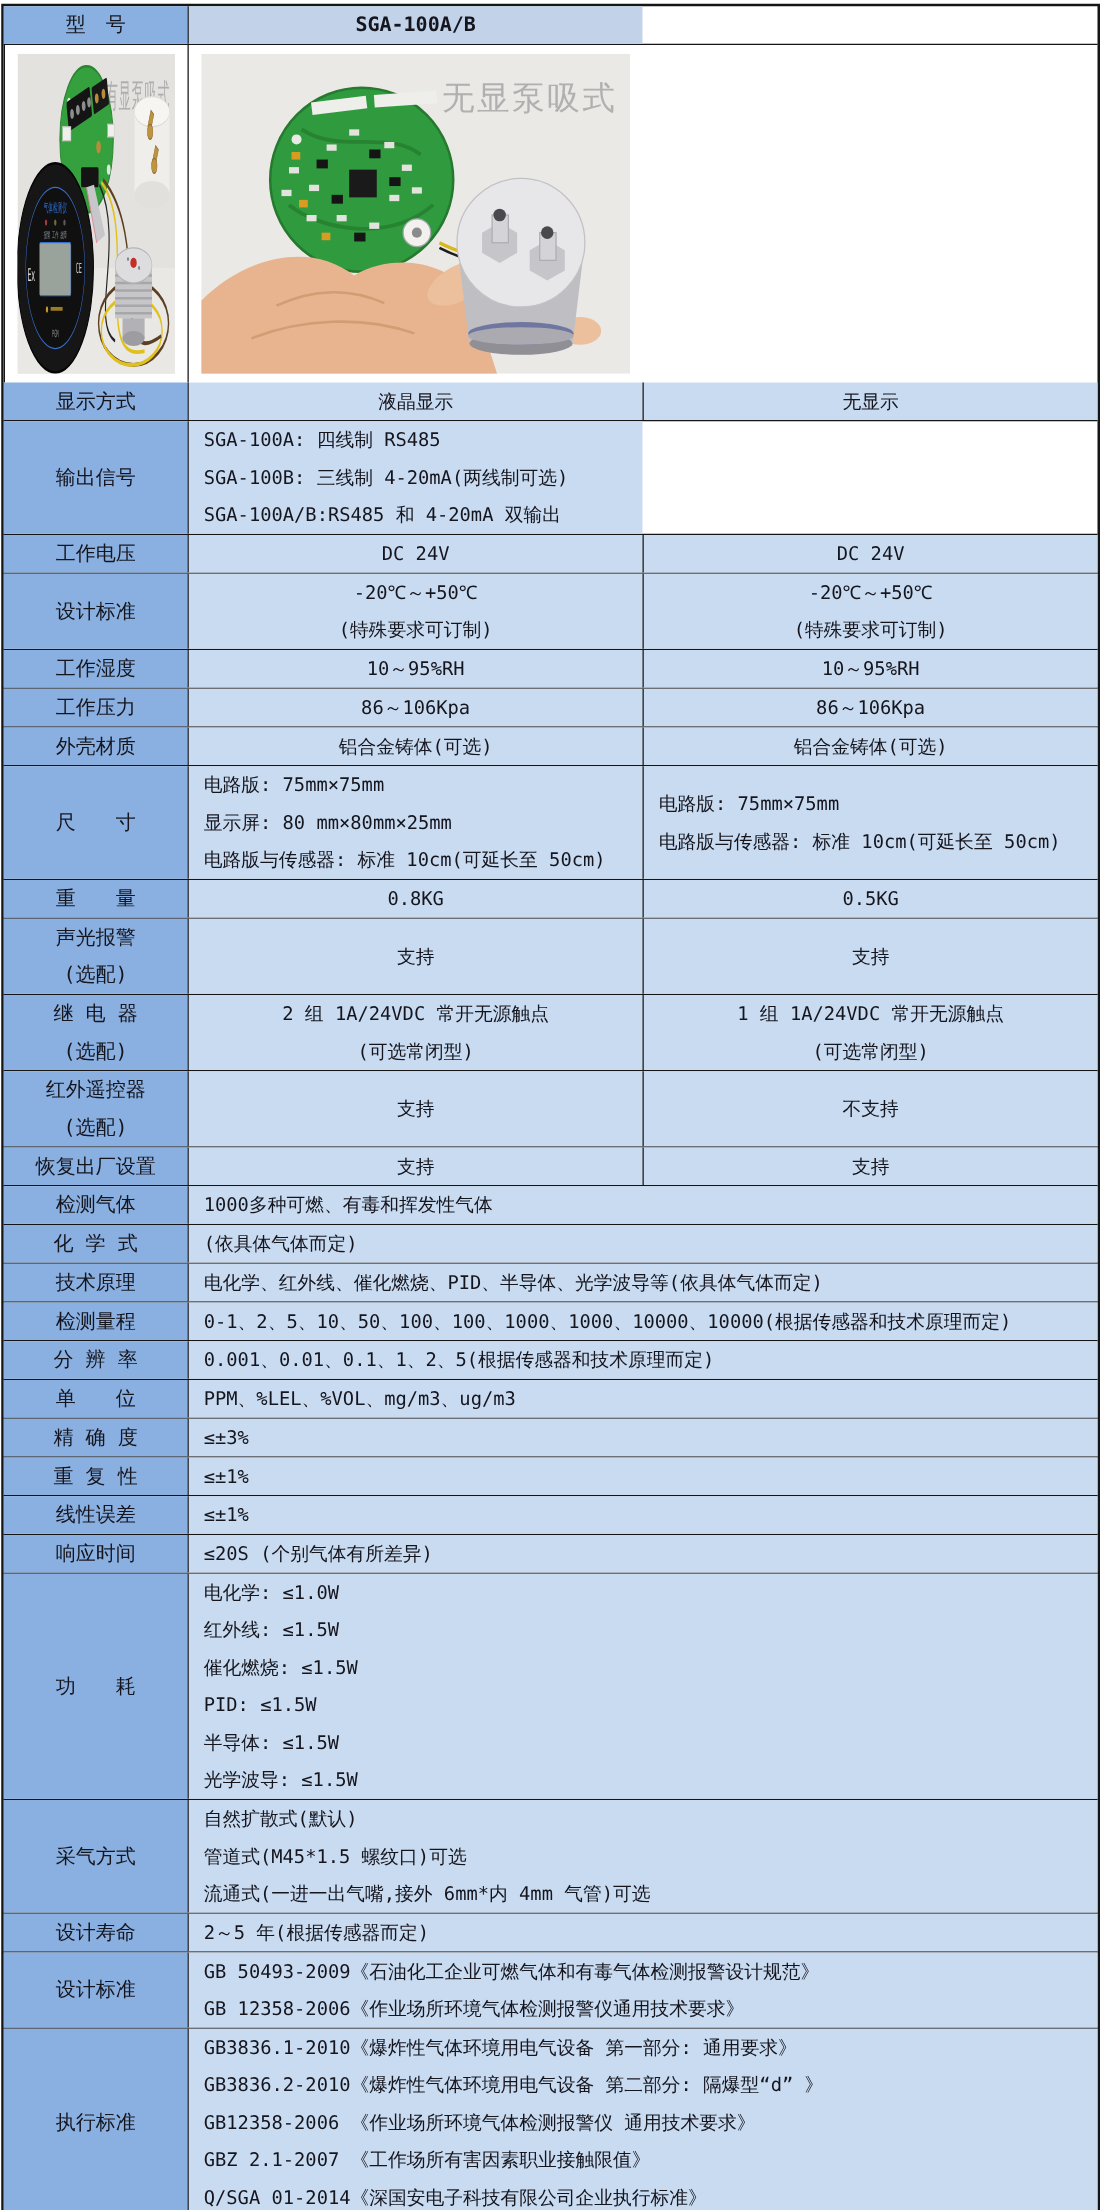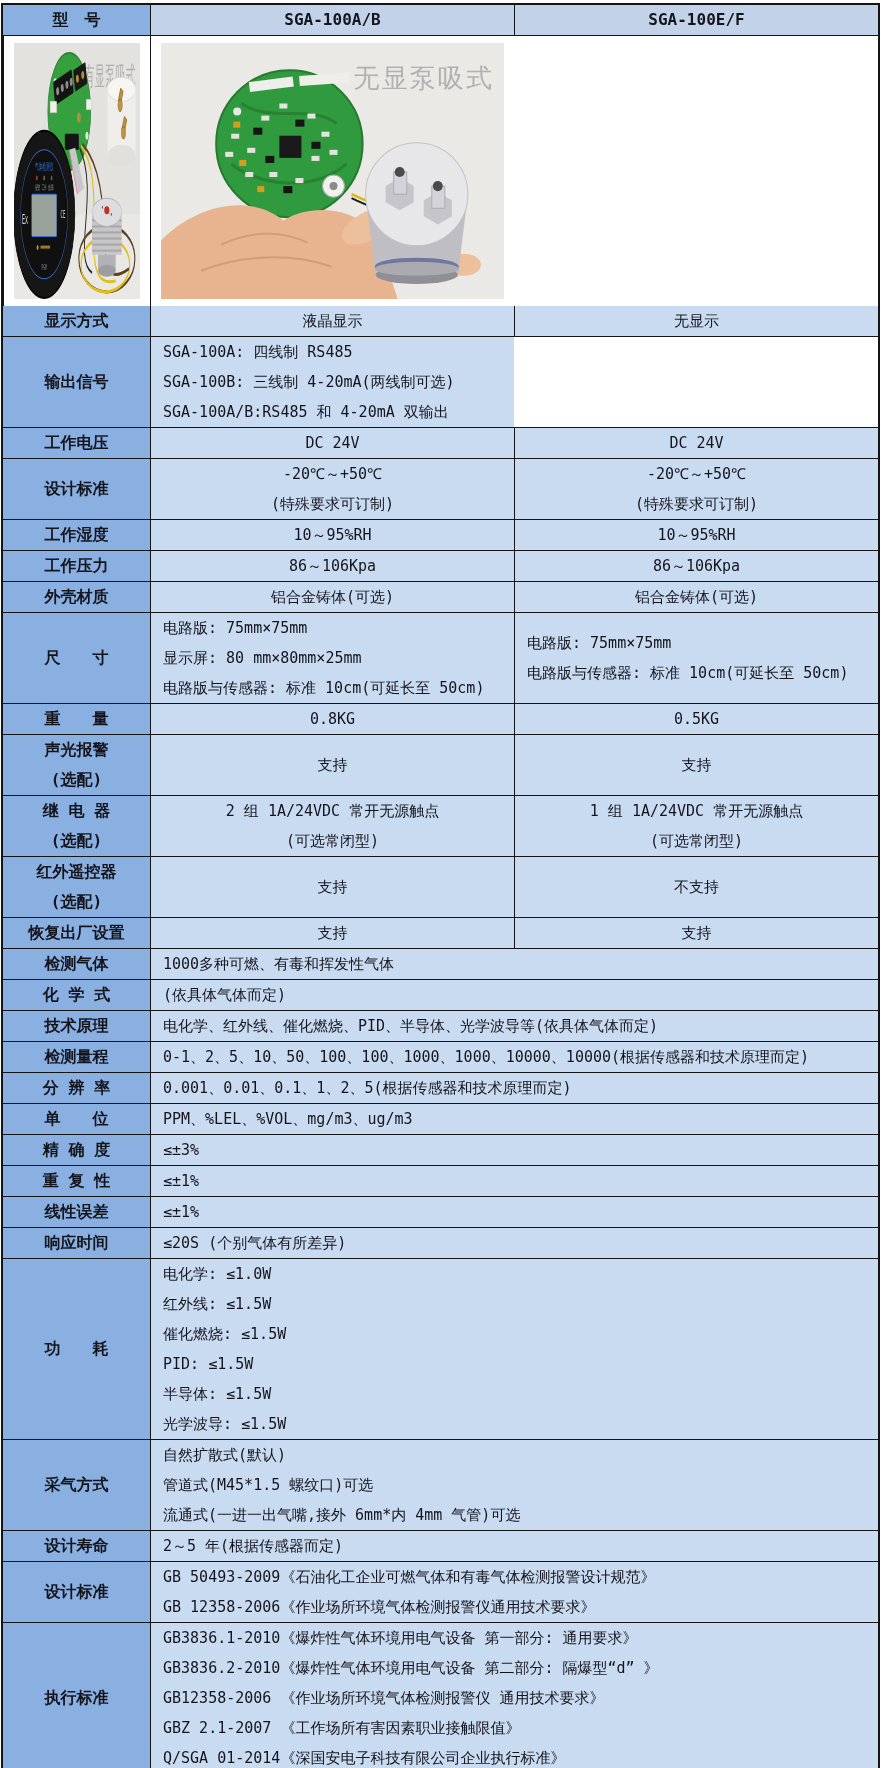--- a/index.html
+++ b/index.html
@@ -10,44 +10,41 @@
     --txt:#15151e;
     --photoBg:#ffffff;
   }
   html,body{margin:0;padding:0;background:#ffffff;}
   body{width:881px;font-family:"DejaVu Sans Mono","Liberation Mono",monospace;color:var(--txt);}
   .spec-table{width:879px;margin:3px auto 0 1px;border:2px solid var(--border);box-sizing:border-box;background:#fff;}
   .row{display:grid;grid-template-columns:147px 364px 364px;border-top:1px solid var(--border);}
   .row:first-child{border-top:none;}
   .row.span{grid-template-columns:147px 728px;}
   .cell{box-sizing:border-box;display:flex;flex-direction:column;justify-content:center;min-height:30px;}
-  .cell.label{background:var(--labelBg);align-items:center;text-align:center;font-weight:bold;font-size:16px;}
+  .cell.label{background:var(--labelBg);align-items:center;text-align:center;font-weight:normal;font-size:16px;}
   .cell.value{background:var(--valueBg);border-left:1px solid var(--border);font-size:15px;}
   .cell.value.center{align-items:center;text-align:center;}
   .cell.value.left{align-items:flex-start;text-align:left;padding-left:12px;padding-right:6px;}
   .cell.hdrcell{background:var(--hdrBg);font-weight:bold;font-size:16px;}
   .ln{line-height:30px;white-space:nowrap;}
   .photo-row{height:270px;}
   .cell.photo{background:var(--photoBg);border-left:1px solid var(--border);padding:7px 10px;}
   .cell.photo svg{width:100%;height:100%;display:block;}
 </style>
 </head>
 <body>
 
 <div class="spec-table">
 
   <div class="row">
     <div class="cell label">
       <div class="ln">型　号</div>
     </div>
     <div class="cell value center hdrcell">
       <div class="ln">SGA-100A/B</div>
-    </div>
-    <div class="cell value center hdrcell">
-      <div class="ln">SGA-100E/F</div>
     </div>
   </div>
 
   <div class="row photo-row">
 
     <div class="cell photo">
       <svg viewBox="0 0 342 254" preserveAspectRatio="none">
         <rect x="0" y="0" width="342" height="254" fill="#e3e2df"></rect>
         <rect x="0" y="170" width="342" height="84" fill="#e9e8e5"></rect>
         <text x="332" y="42" text-anchor="end" font-size="26" letter-spacing="2" fill="#aeaeae">有显泵吸式</text>

